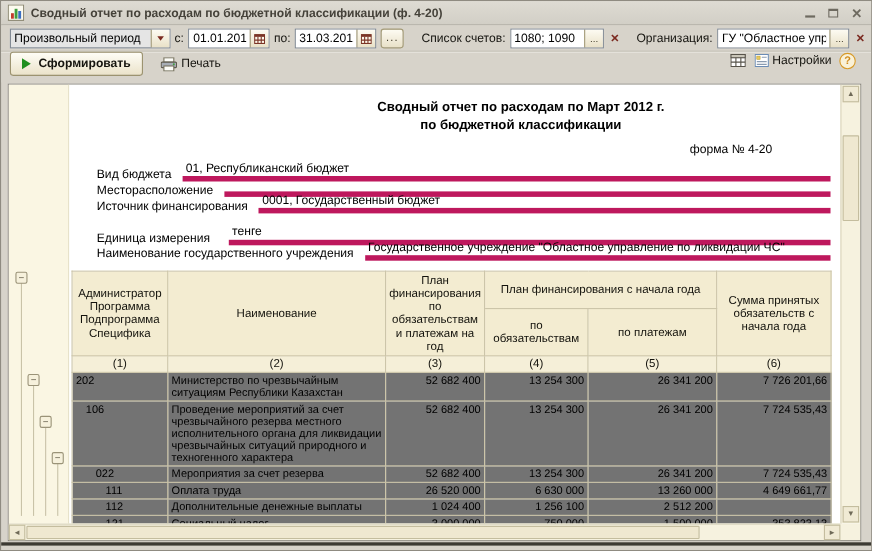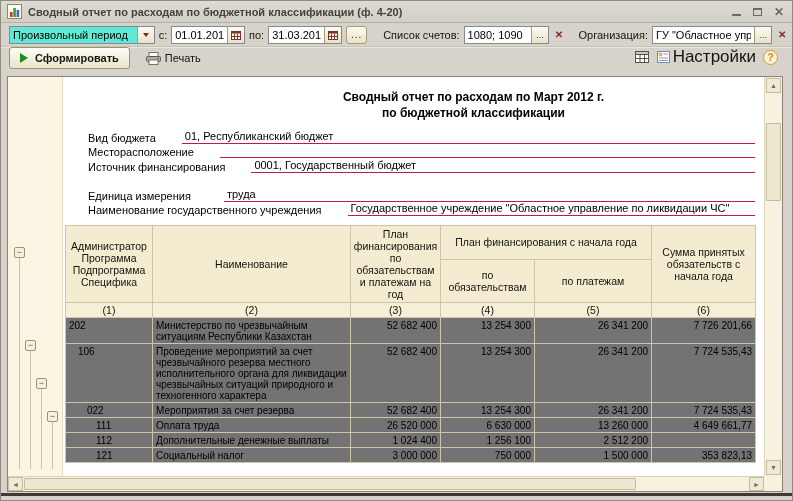--- a/index.html
+++ b/index.html
@@ -20,21 +20,21 @@
              display:flex; align-items:center; justify-content:center; height:14px; }
   .glyph-min { width:9px; height:2px; background:#6e6a60; margin-top:7px; }
   .glyph-max { width:9px; height:8px; border:1px solid #6e6a60; border-top-width:2px; }
 
   
   .toolbar1 { height:24px; display:flex; align-items:center; gap:4px; padding:0 4px 0 8px;
               background:#d7d3ca; border-bottom:1px solid #c6c3b9; }
   .toolbar2 { height:28px; display:flex; align-items:flex-start; padding:0 14px 0 8px;
               background:#d7d3ca; box-shadow:inset 0 1px 0 #e9e6df; }
   .tb-label { font-size:11px; color:#15140f; white-space:nowrap; }
-  .input-wrap { display:flex; align-items:stretch; height:18px; background:#5eead4;
+  .input-wrap { display:flex; align-items:stretch; height:18px; background:#e5e5e5;
                 border:1px solid #828a94; }
   .input-wrap input { border:0; outline:0; height:100%; font-size:11px; padding:0 3px;
                       font-family:"Liberation Sans", sans-serif; color:#000; width:100%; }
   .attach-btn { flex:0 0 17px; display:flex; align-items:center; justify-content:center;
                 background:linear-gradient(#fdfbf2,#e9e1c8); border-left:1px solid #a59c78;
                 font-size:9px; color:#3f3a28; cursor:default; }
   .combo { width:150px; }
   .combo .combo-text { flex:1 1 auto; font-size:11px; padding:2px 3px; white-space:nowrap;
                        overflow:hidden; }
   .arr-down { width:0; height:0; border-left:3px solid transparent; border-right:3px solid transparent;
@@ -50,21 +50,21 @@
 
   .gen-btn { display:flex; align-items:center; gap:7px; height:22px; padding:0 10px;
              background:linear-gradient(#fefdf6,#ebe3ca); border:1px solid #9c9370;
              border-radius:3px; font-size:11px; font-weight:bold; color:#15140f; }
   .play { width:0; height:0; border-top:5px solid transparent; border-bottom:5px solid transparent;
           border-left:8px solid #1f8f1f; }
   .flat-btn { display:flex; align-items:center; gap:4px; height:22px; padding:0 6px;
               font-size:11px; color:#15140f; margin-left:10px; }
   .right-tools { margin-left:auto; display:flex; align-items:center; gap:7px; }
   .tool-ico { width:16px; height:16px; display:flex; align-items:center; justify-content:center; }
-  .settings { display:flex; align-items:center; gap:3px; font-size:17px; color:#15140f; }
+  .settings { display:flex; align-items:center; gap:3px; font-size:11px; color:#15140f; }
   .help-btn { width:15px; height:15px; border-radius:50%; border:1px solid #d89a27;
               background:#f9f1d8; color:#cf8a1b; font-size:10px; font-weight:bold;
               display:flex; align-items:center; justify-content:center; }
 
   
   .report-panel { position:absolute; left:6px; right:9px; top:75px; bottom:8px;
                   border:1px solid #87837a; background:#fff;
                   display:grid; grid-template-columns:55px 1fr 18px; grid-template-rows:1fr 15px; }
   .tree-margin { grid-column:1; grid-row:1; background:#faf6e3; position:relative;
                  border-right:1px solid #e3ddc4; }
@@ -77,22 +77,22 @@
              color:#000; }
   .rep-title { margin-top:12px; padding-left:120px; text-align:center; font-size:12px;
                font-weight:bold; line-height:16px; }
   .form-no { margin-top:9px; padding-right:62px; text-align:right; font-size:11px; }
   .fields { margin-top:8px; padding:0 9px 0 25px; }
   .field { display:flex; align-items:flex-end; height:14.5px; font-size:11px; }
   .flabel { white-space:nowrap; margin-right:10px; }
   .field:nth-child(1) .flabel { min-width:62px; }
   .field:nth-child(3) .flabel { min-width:110px; }
   .field:nth-child(5) .flabel { min-width:110px; }
-  .fvalue { flex:1 1 auto; border-bottom:1px solid #be185d; white-space:nowrap;
-            overflow:hidden; padding:0 2px 0 3px; line-height:13px;margin-left:16px; }
+  .fvalue { flex:1 1 auto; border-bottom:5px solid #be185d; white-space:nowrap;
+            overflow:hidden; padding:0 2px 0 3px; line-height:13px; }
 
   table.rep { border-collapse:collapse; table-layout:fixed; width:690px; margin:9px 0 0 2px; }
   table.rep col.c1 { width:87px; }  table.rep col.c2 { width:198px; }
   table.rep col.c3 { width:90px; }  table.rep col.c4 { width:94px; }
   table.rep col.c5 { width:117px; } table.rep col.c6 { width:104px; }
   table.rep th, table.rep td { border:1px solid #ccc5a9; }
   table.rep th { background:#f3ecd1; font-weight:normal; font-size:10.5px; line-height:12px;
                  text-align:center; vertical-align:middle; padding:2px 2px; color:#14130d; }
   tr.hdr-group { height:27px; } tr.hdr-sub { height:35px; }
   tr.nums td { background:#f5efd8; font-size:10.5px; text-align:center; height:15px;
@@ -250,20 +250,21 @@
         <div class="tbox" style="left: 28px; top: 301px;">−</div>
         <div class="tline" style="left: 44px; top: 344px; height: 48px;"></div>
         <div class="tbox" style="left: 39px; top: 334px;">−</div>
       </div>
 
     <div class="content">
       <div class="rep-title">
         <div>Сводный отчет по расходам по Март 2012 г.</div>
         <div>по бюджетной классификации</div>
       </div>
+      <div class="form-no">форма № 4-20</div>
 
       <div class="fields">
   <div class="field">
     <span class="flabel">Вид бюджета</span>
     <span class="fvalue">01, Республиканский бюджет</span>
   </div>
 
   <div class="field">
     <span class="flabel">Месторасположение</span>
     <span class="fvalue"></span>
@@ -272,21 +273,21 @@
   <div class="field">
     <span class="flabel">Источник финансирования</span>
     <span class="fvalue">0001, Государственный бюджет</span>
   </div>
 
   <div class="field">
   </div>
 
   <div class="field">
     <span class="flabel">Единица измерения</span>
-    <span class="fvalue">труда</span>
+    <span class="fvalue">тенге</span>
   </div>
 
   <div class="field">
     <span class="flabel">Наименование государственного учреждения</span>
     <span class="fvalue">Государственное учреждение "Областное управление по ликвидации ЧС"</span>
   </div>
 </div>
 
       <table class="rep">
         <colgroup>

